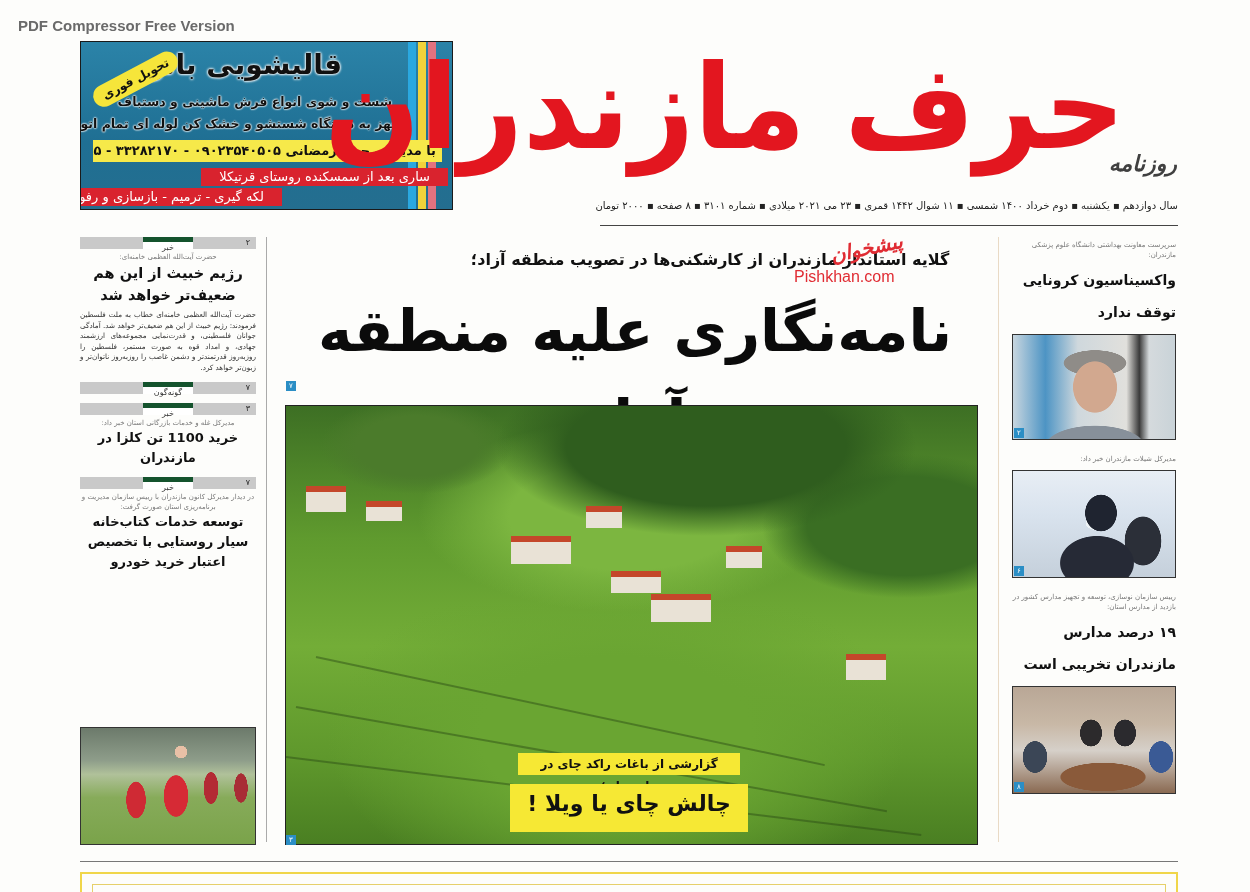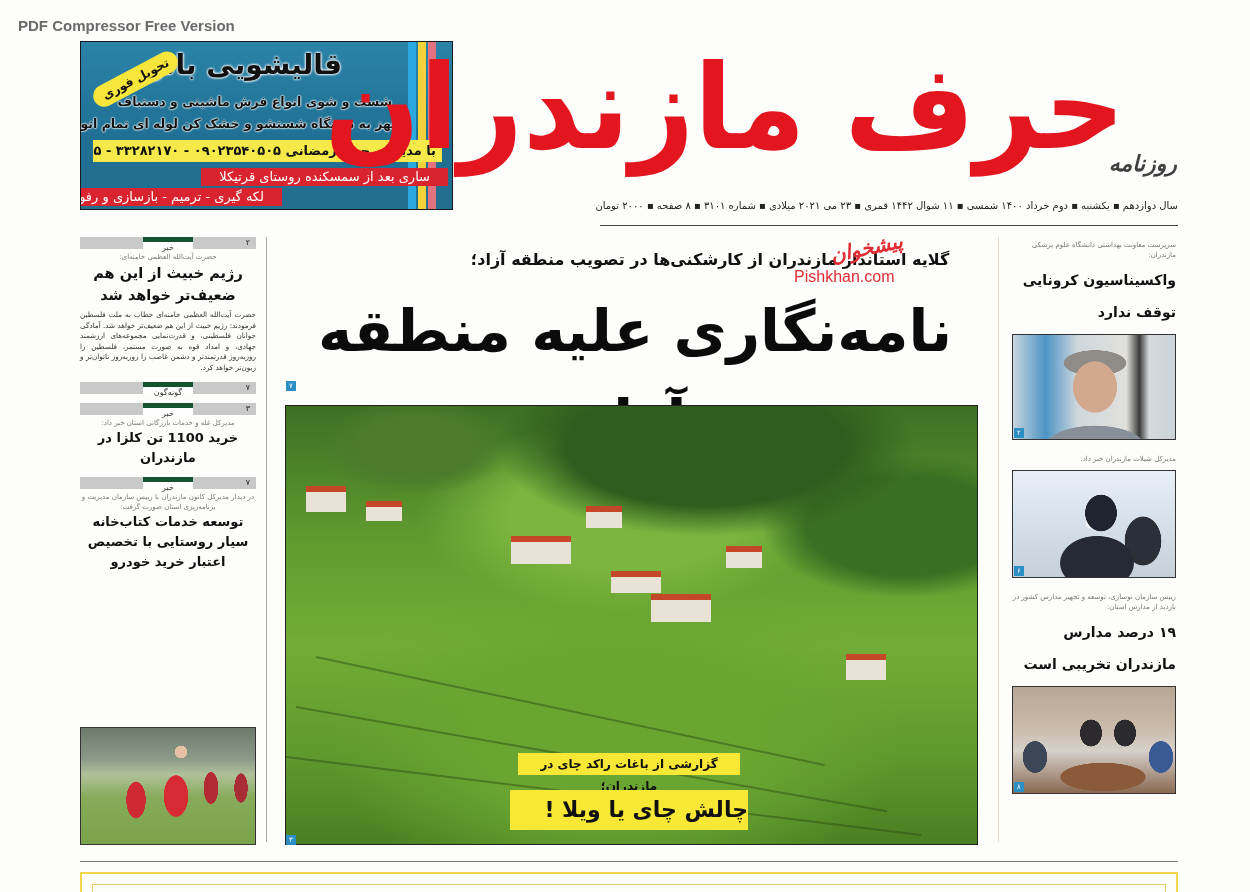--- a/index.html
+++ b/index.html
@@ -62,21 +62,21 @@
       radial-gradient(ellipse 280px 120px at 420px 40px, #2f5d1e 50%, transparent 75%),
       radial-gradient(ellipse 180px 90px at 620px 120px, #3a6e23 55%, transparent 80%),
       radial-gradient(ellipse 120px 60px at 130px 40px, #4b7b2b 50%, transparent 80%),
       radial-gradient(ellipse 260px 120px at 340px 110px, #7cb640 45%, transparent 80%),
       radial-gradient(ellipse 340px 200px at 330px 330px, #6aa532 40%, transparent 85%),
       linear-gradient(180deg, #3d6f24 0%, #5f9a2e 30%, #73ad37 55%, #5f982c 80%, #4a7f22 100%);
   }
   .mainphoto .house { position: absolute; background: #e9e2d6; border-top: 6px solid #c4472a; }
   .mainphoto .stripe { position: absolute; height: 2px; background: rgba(40,70,20,0.45); transform-origin: left; }
   .caption-kicker { position: absolute; left: 518px; top: 753px; width: 222px; height: 22px; background: #f6e834; direction: rtl; text-align: center; font-size: 12px; font-weight: bold; line-height: 22px; color: #111; }
-  .caption-title { position: absolute; left: 510px; top: 784px; width: 238px; height: 40px; background: #f6e834; direction: rtl; text-align: right; font-size: 22px; font-weight: bold; line-height: 40px; color: #111; margin-top: 6px; }
+  .caption-title { position: absolute; left: 510px; top: 784px; width: 238px; height: 48px; background: #f6e834; direction: rtl; text-align: center; font-size: 22px; font-weight: bold; line-height: 40px; color: #111; }
   .pishkhan { position: absolute; left: 790px; top: 236px; direction: ltr; }
   .pishkhan .fa { position: absolute; left: 40px; top: 0; font-size: 20px; font-style: italic; font-weight: bold; color: #e02c33; transform: rotate(-12deg); direction: rtl; }
   .pishkhan .en { position: absolute; left: 4px; top: 32px; font-family: "Liberation Sans", sans-serif; font-size: 16px; color: #e02c33; white-space: nowrap; }
 
   
   .rightcol { position: absolute; left: 1010px; top: 240px; width: 166px; direction: rtl; }
   .rkicker { font-size: 7px; color: #777; line-height: 10px; text-align: right; }
   .rhl { font-weight: bold; font-size: 14px; line-height: 32px; text-align: right; color: #111; margin-top: 4px; }
   .rphoto { width: 164px; border: 1px solid #333; margin-top: 6px; position: relative; }
   .rblk { margin-bottom: 14px; }

